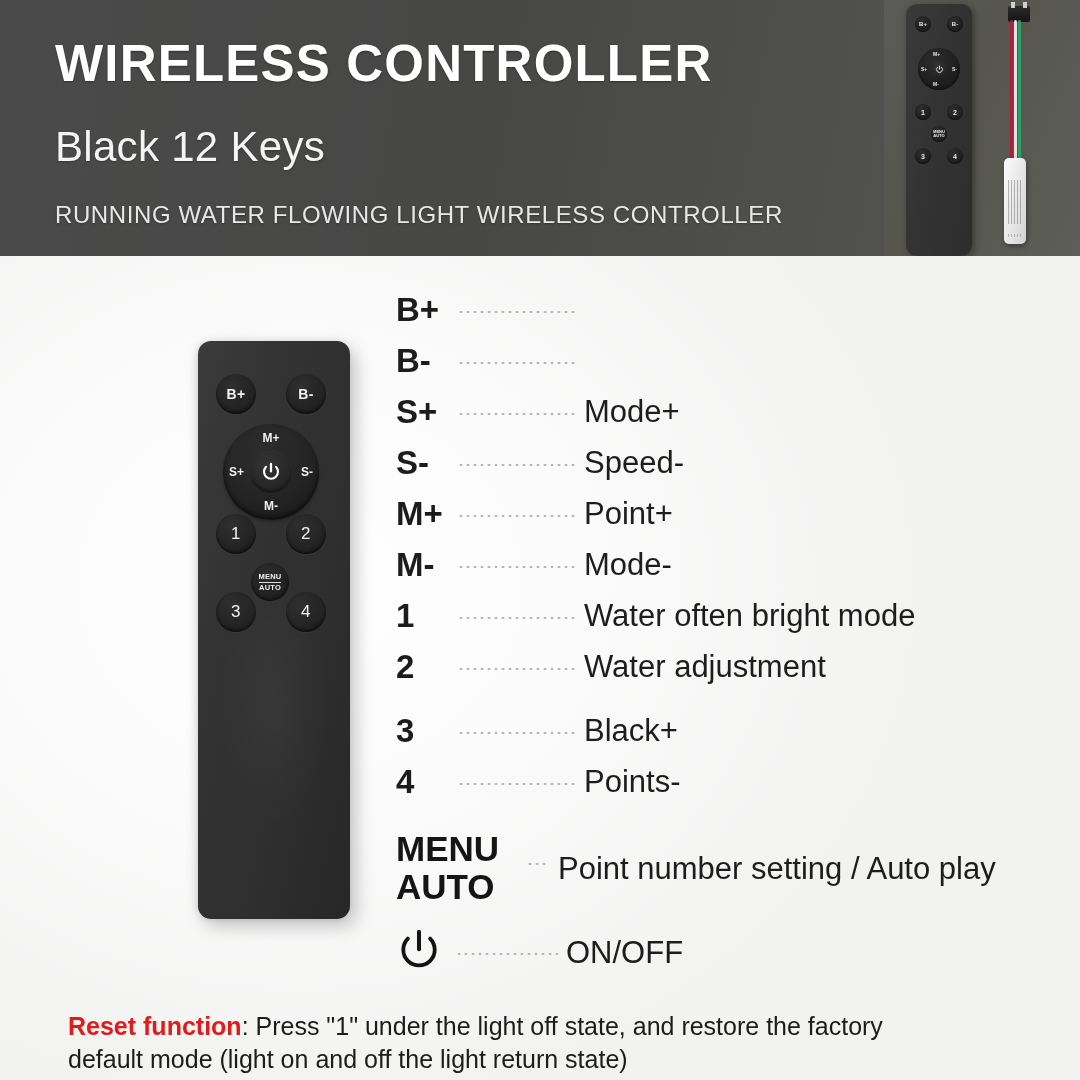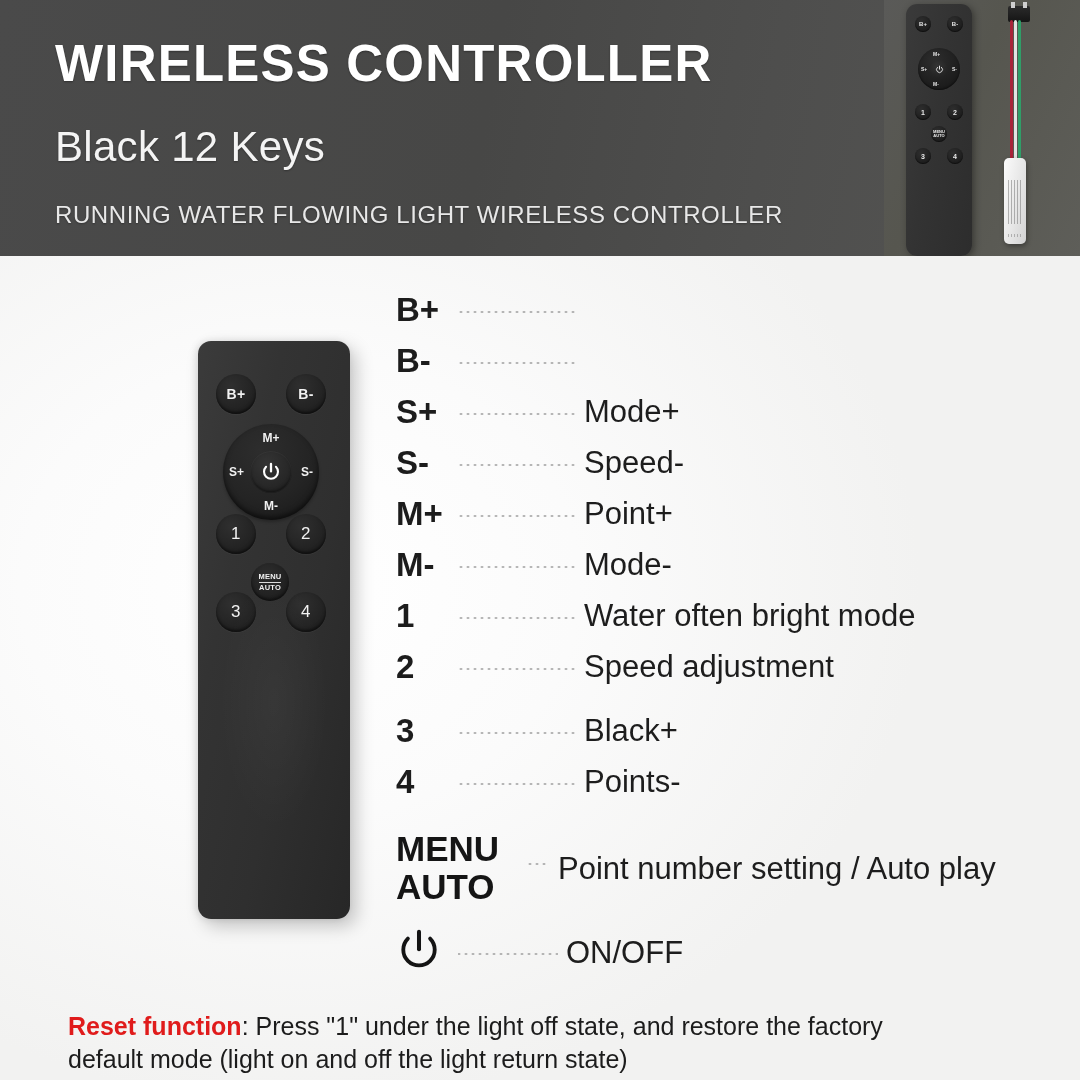--- a/index.html
+++ b/index.html
@@ -330,21 +330,21 @@
 
       <div class="lrow">
         <span class="lkey">1</span>
         <span class="ldots"></span>
         <span class="lval">Water often bright mode</span>
       </div>
 
       <div class="lrow">
         <span class="lkey">2</span>
         <span class="ldots"></span>
-        <span class="lval">Speed adjustment</span>
+        <span class="lval">Water adjustment</span>
       </div>
 
       <div class="lrow gap">
         <span class="lkey">3</span>
         <span class="ldots"></span>
         <span class="lval">Black+</span>
       </div>
 
       <div class="lrow">
         <span class="lkey">4</span>

